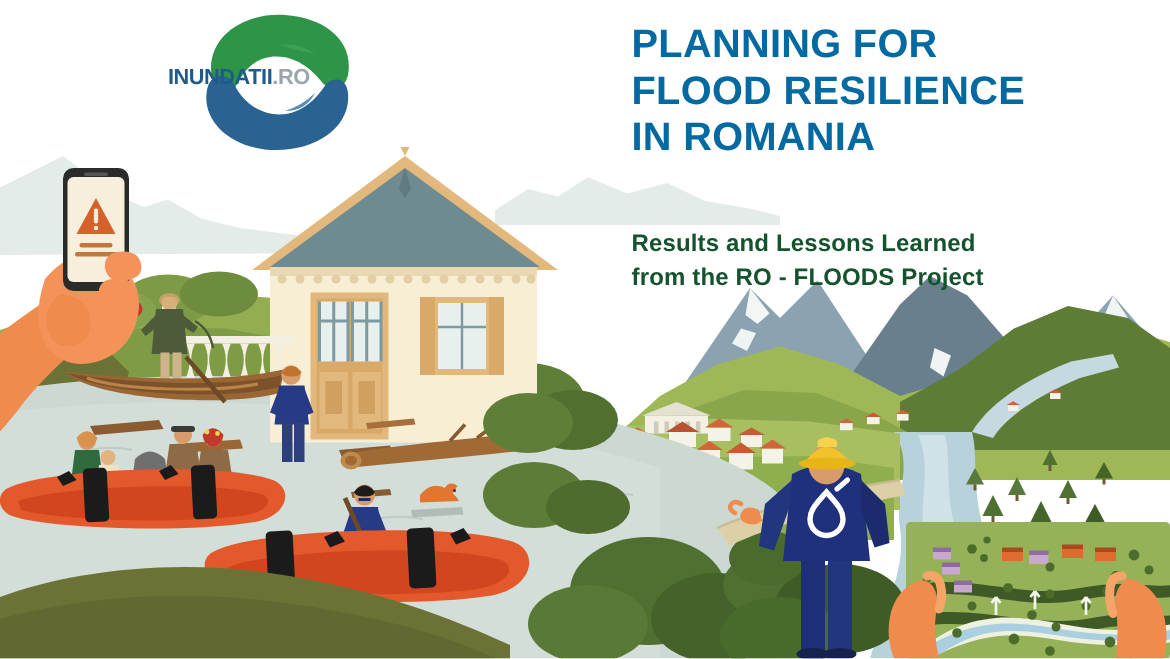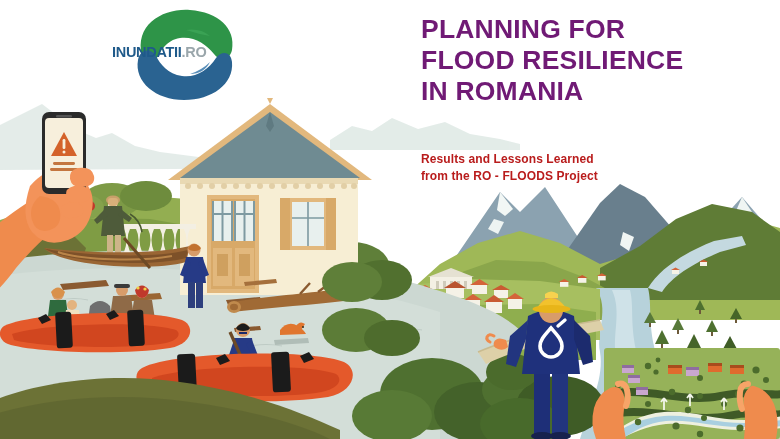--- a/index.html
+++ b/index.html
@@ -23,37 +23,37 @@
     position:absolute;
     left:421px;
     top:14px;
     width:330px;
     z-index:40;
   }
   .main-title {
     font-size:26.5px;
     line-height:1.175;
     font-weight:bold;
-    color:#701a75;
+    color:#0369a1;
     letter-spacing:0.2px;
     white-space:pre-line;
     font-family:"Liberation Sans", sans-serif;
   }
   .sub-block {
     position:absolute;
     left:421px;
     top:151px;
     width:330px;
     z-index:40;
   }
   .subtitle {
-    font-size:12px;
+    font-size:16px;
     line-height:1.45;
     font-weight:bold;
-    color:#b91c1c;
+    color:#14532d;
     white-space:pre-line;
     letter-spacing:0.1px;
   }
 
   
   .logo-wrap {
     position:absolute;
     left:112px;
     top:0px;
     width:146px;

